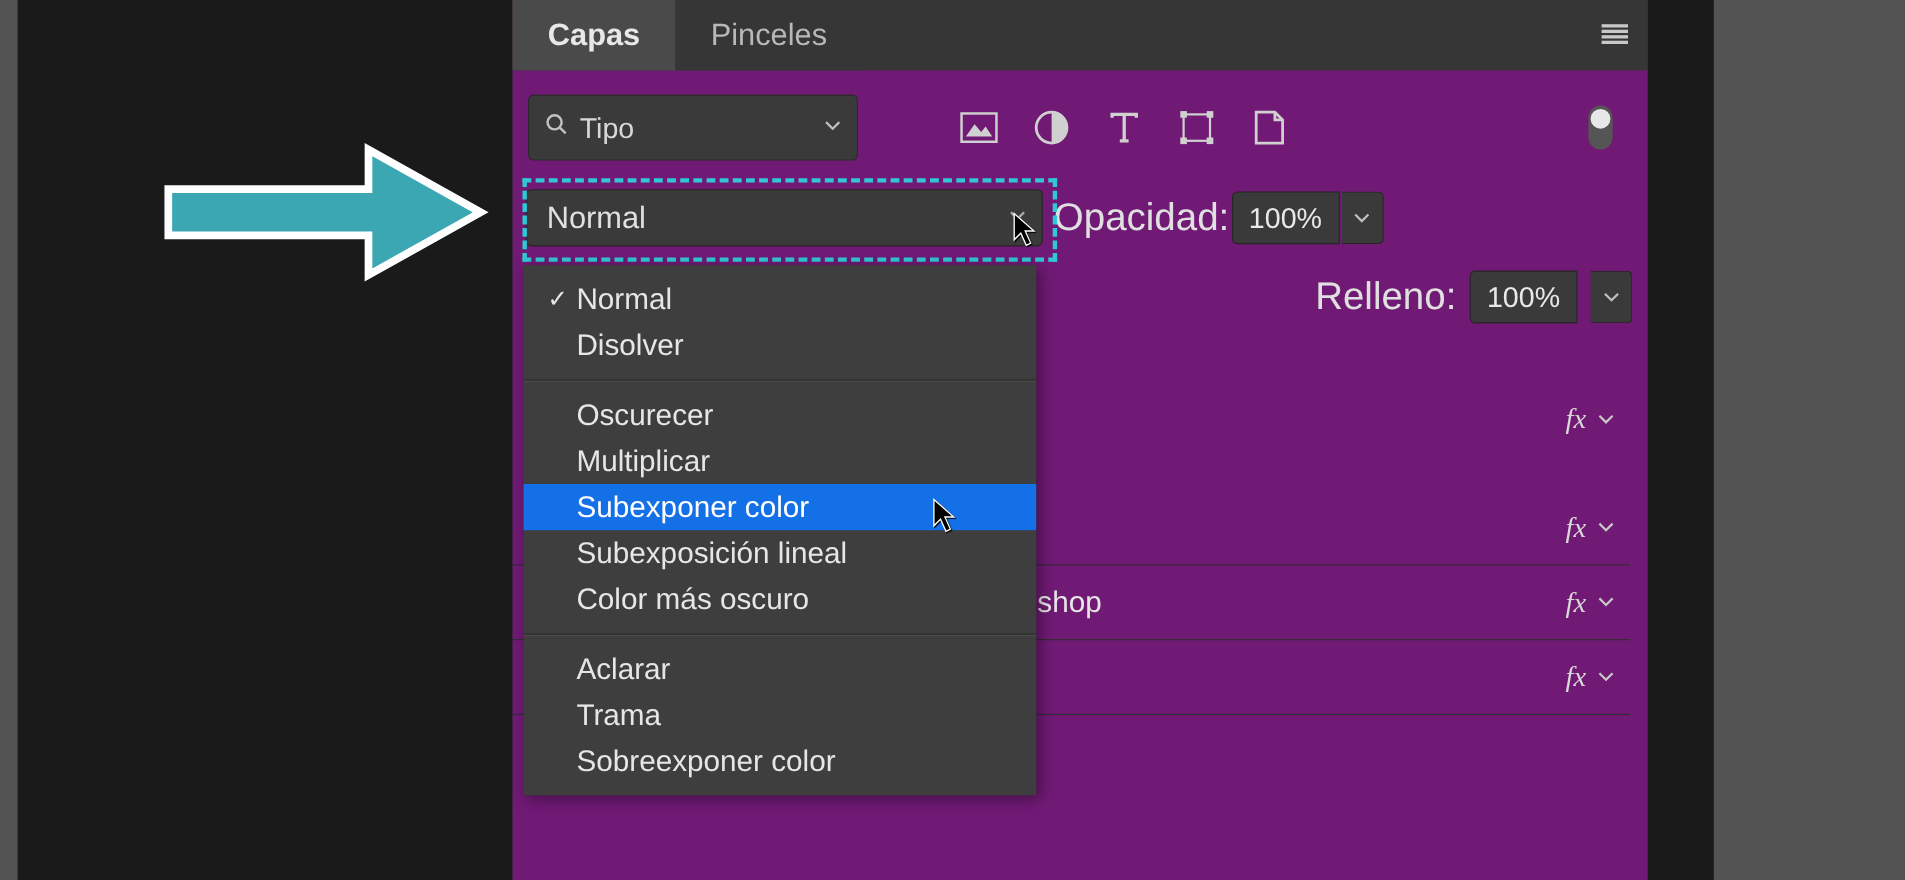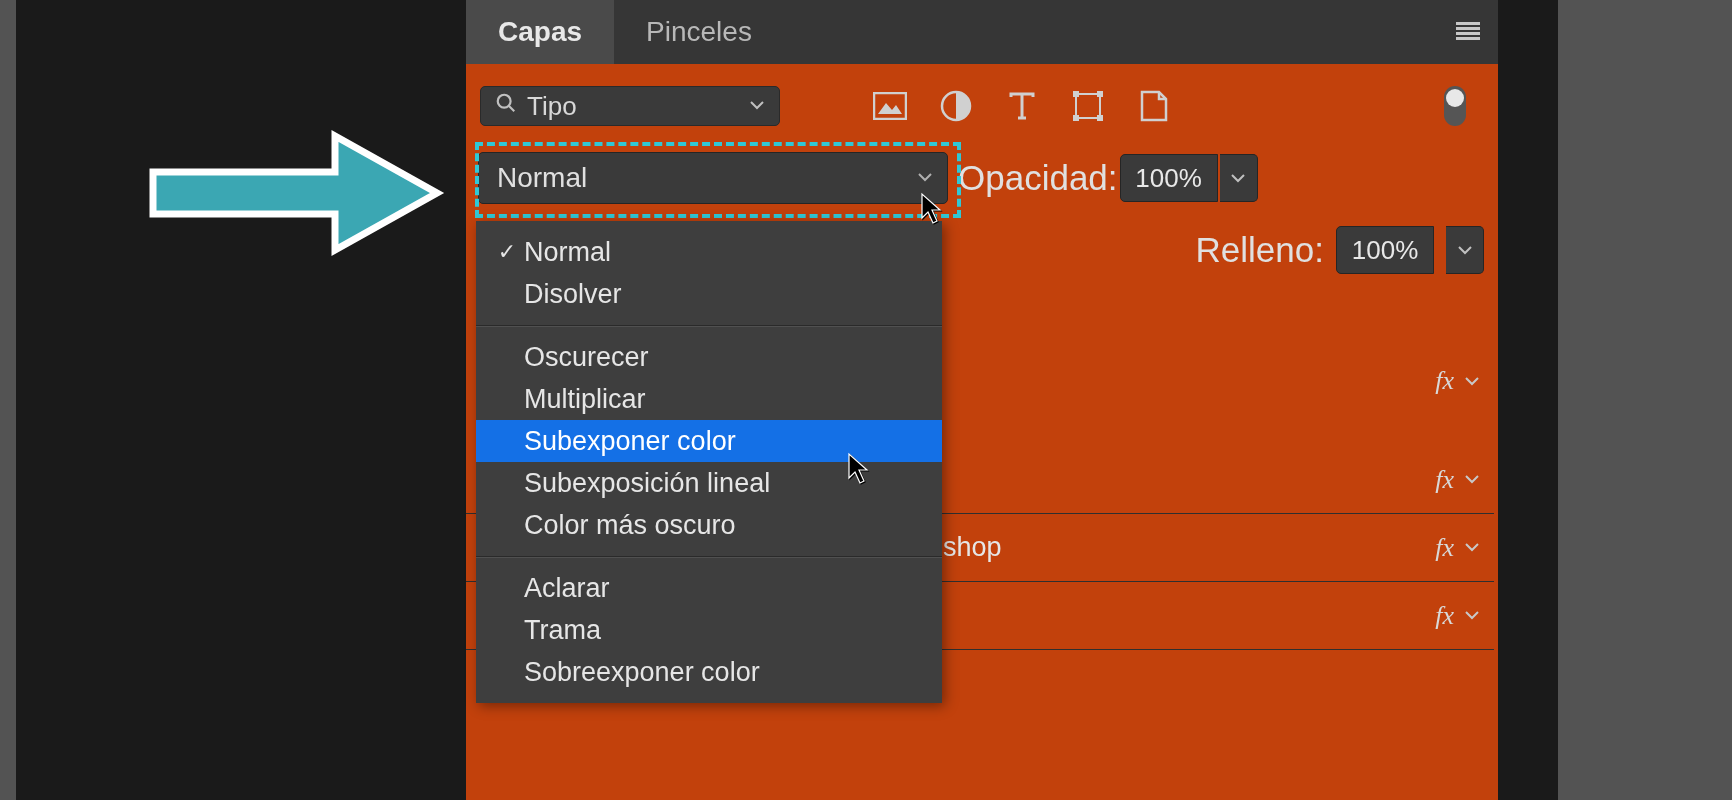--- a/index.html
+++ b/index.html
@@ -14,21 +14,21 @@
       height: 800px;
       overflow: hidden;
       position: relative;
     }
     .panel-wrapper {
       position: absolute;
       left: 466px;
       top: 0;
       width: 1032px;
       height: 800px;
-      background: #c2410c;
+      background: #701a75;
     }
     .tabs-bar {
       display: flex;
       align-items: center;
       height: 64px;
       background: #363636;
       position: relative;
     }
     .tab {
       padding: 0 32px;
@@ -67,21 +67,21 @@
       align-items: center;
       padding: 22px 14px 14px 14px;
       gap: 30px;
     }
     .filter-select {
       display: flex;
       align-items: center;
       background: #3a3a3a;
       border: 1.5px solid #2a2a2a;
       border-radius: 5px;
-      height: 40px;
+      height: 60px;
       width: 300px;
       padding: 0 14px;
       color: #d8d8d8;
       font-size: 26px;
       cursor: pointer;
       position: relative;
     }
     .filter-select .search-icon {
       margin-right: 10px;
       font-size: 22px;
@@ -250,21 +250,21 @@
       height: 1px;
       background: #2a2a2a;
       margin: 10px 0;
       box-shadow: 0 1px 0 #505050;
     }
     
     .layers-area {
       position: absolute;
       left: 0;
       top: 316px;
-      right: 4px;
+      right: 16px;
     }
     .layer-row {
       height: 68px;
       display: flex;
       align-items: center;
       justify-content: flex-end;
       padding-right: 14px;
       gap: 10px;
       color: #e0e0e0;
       font-size: 27px;

